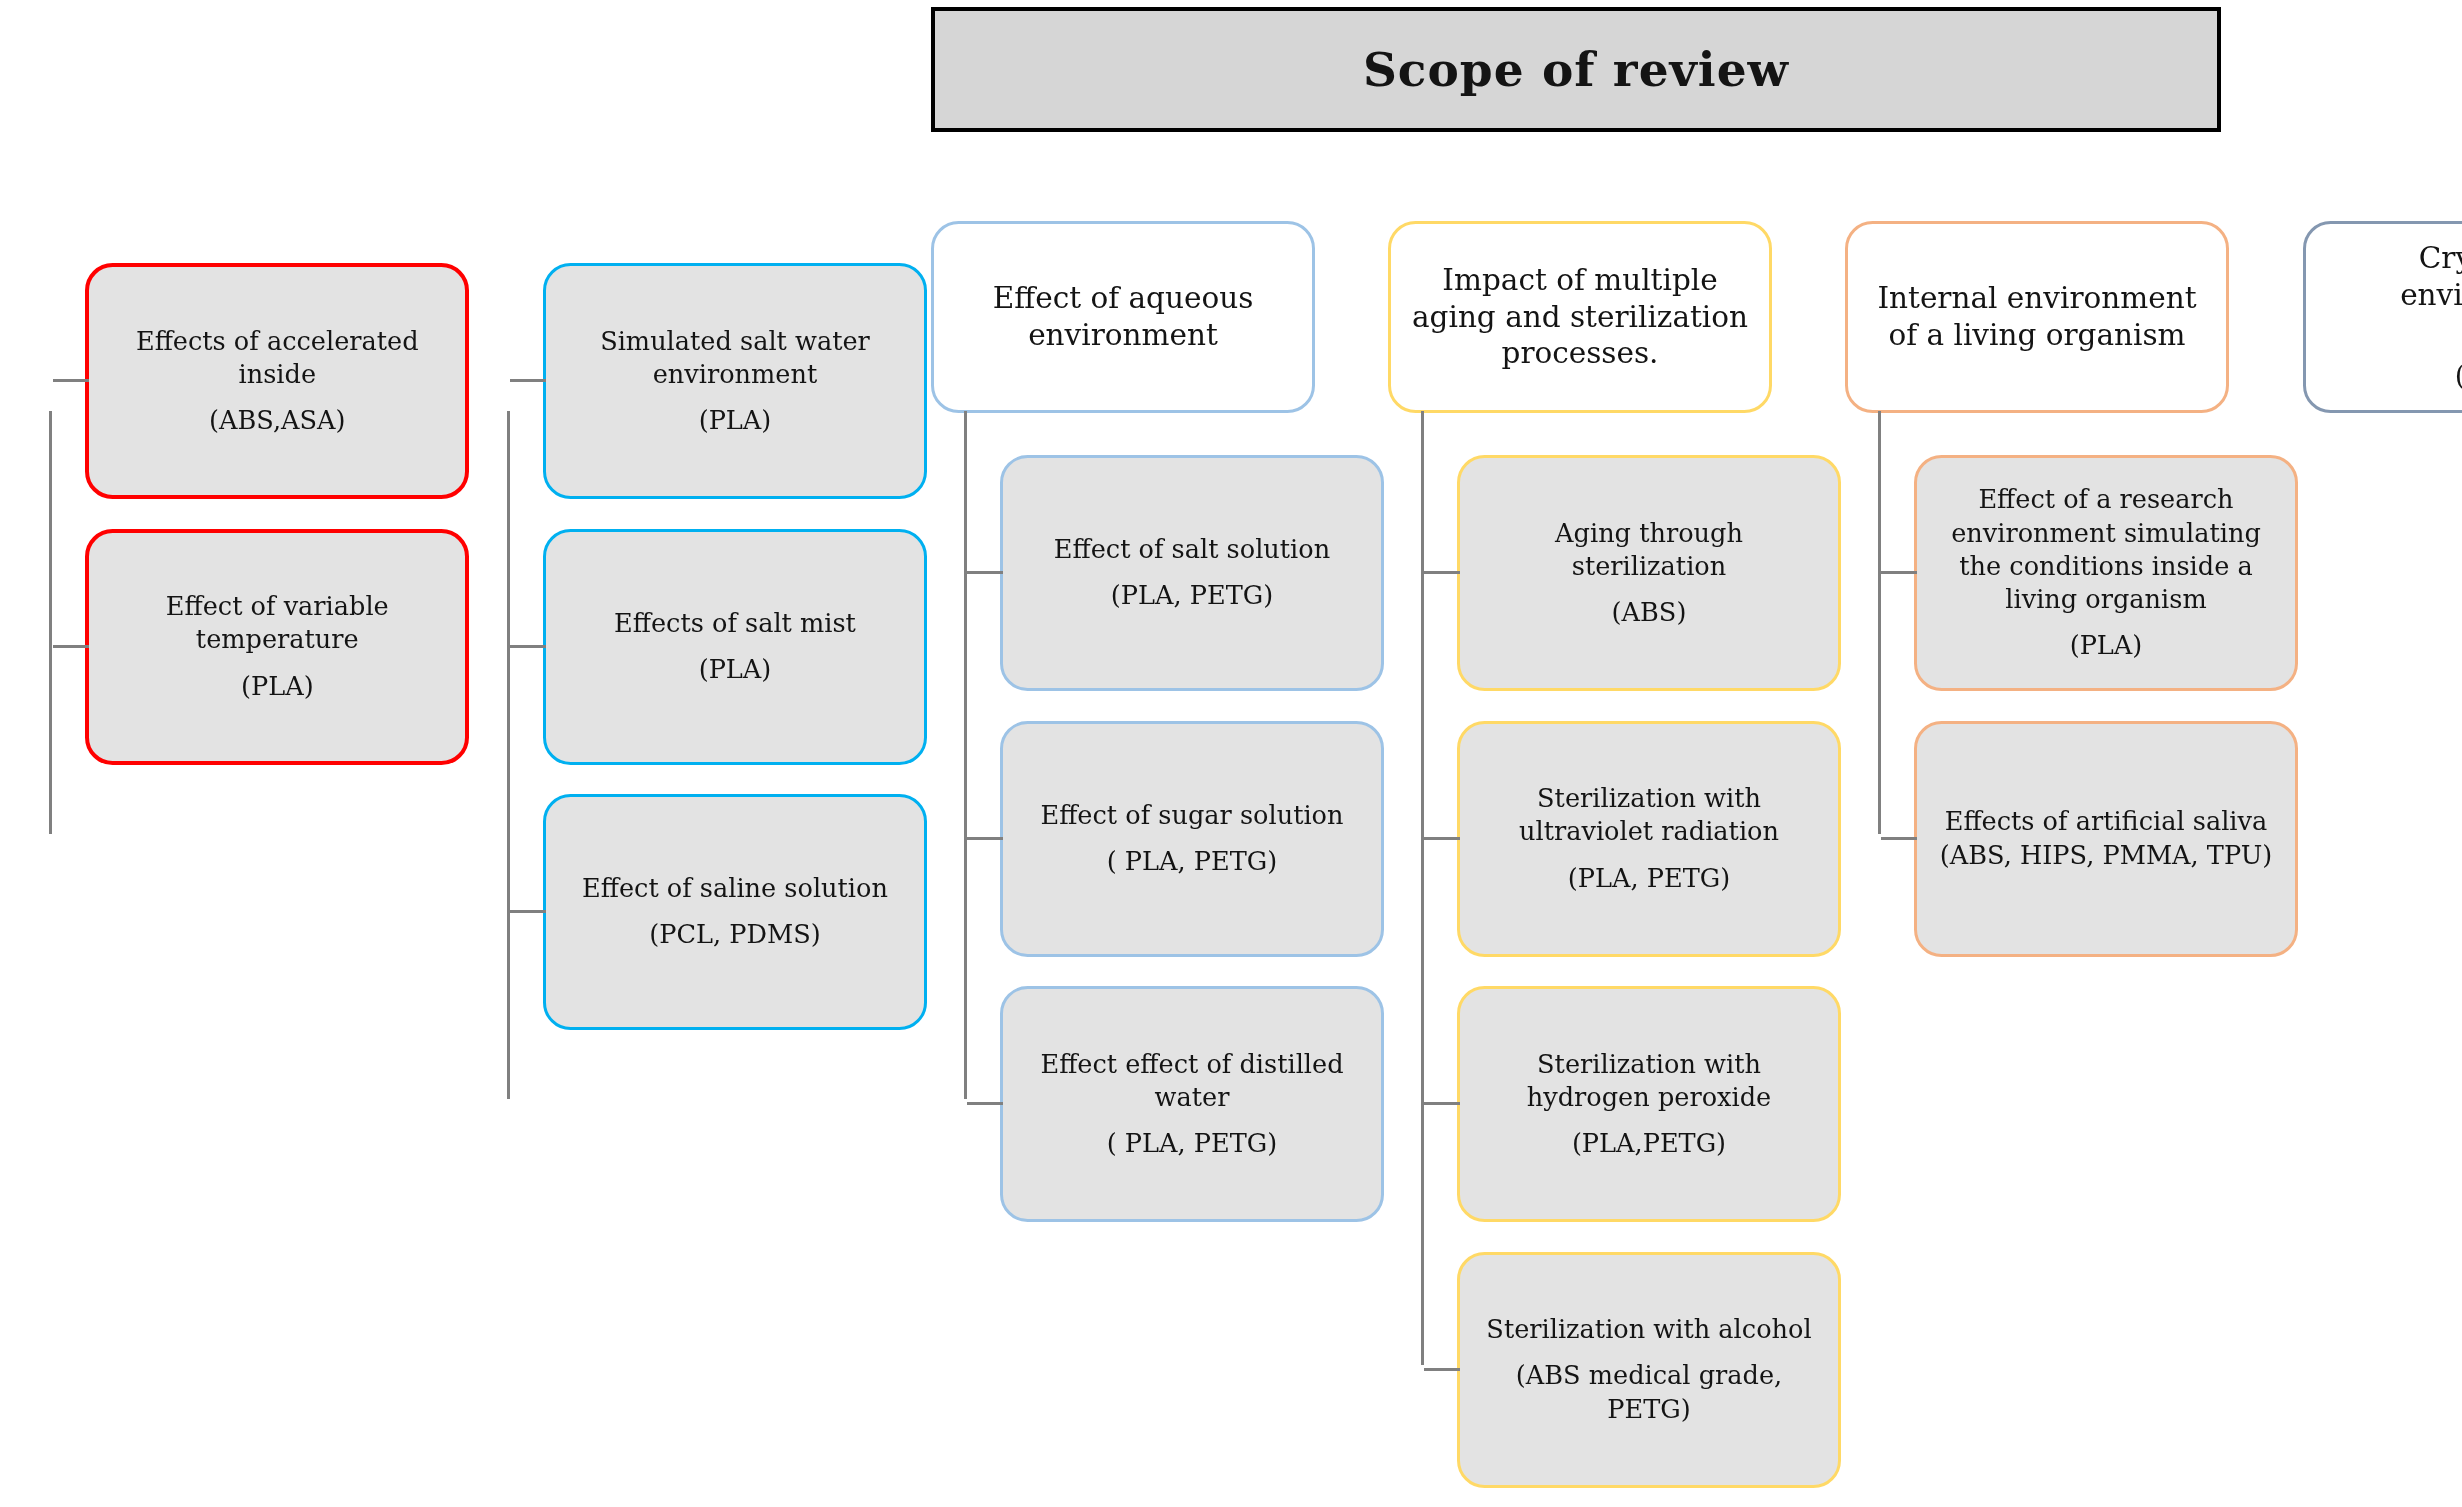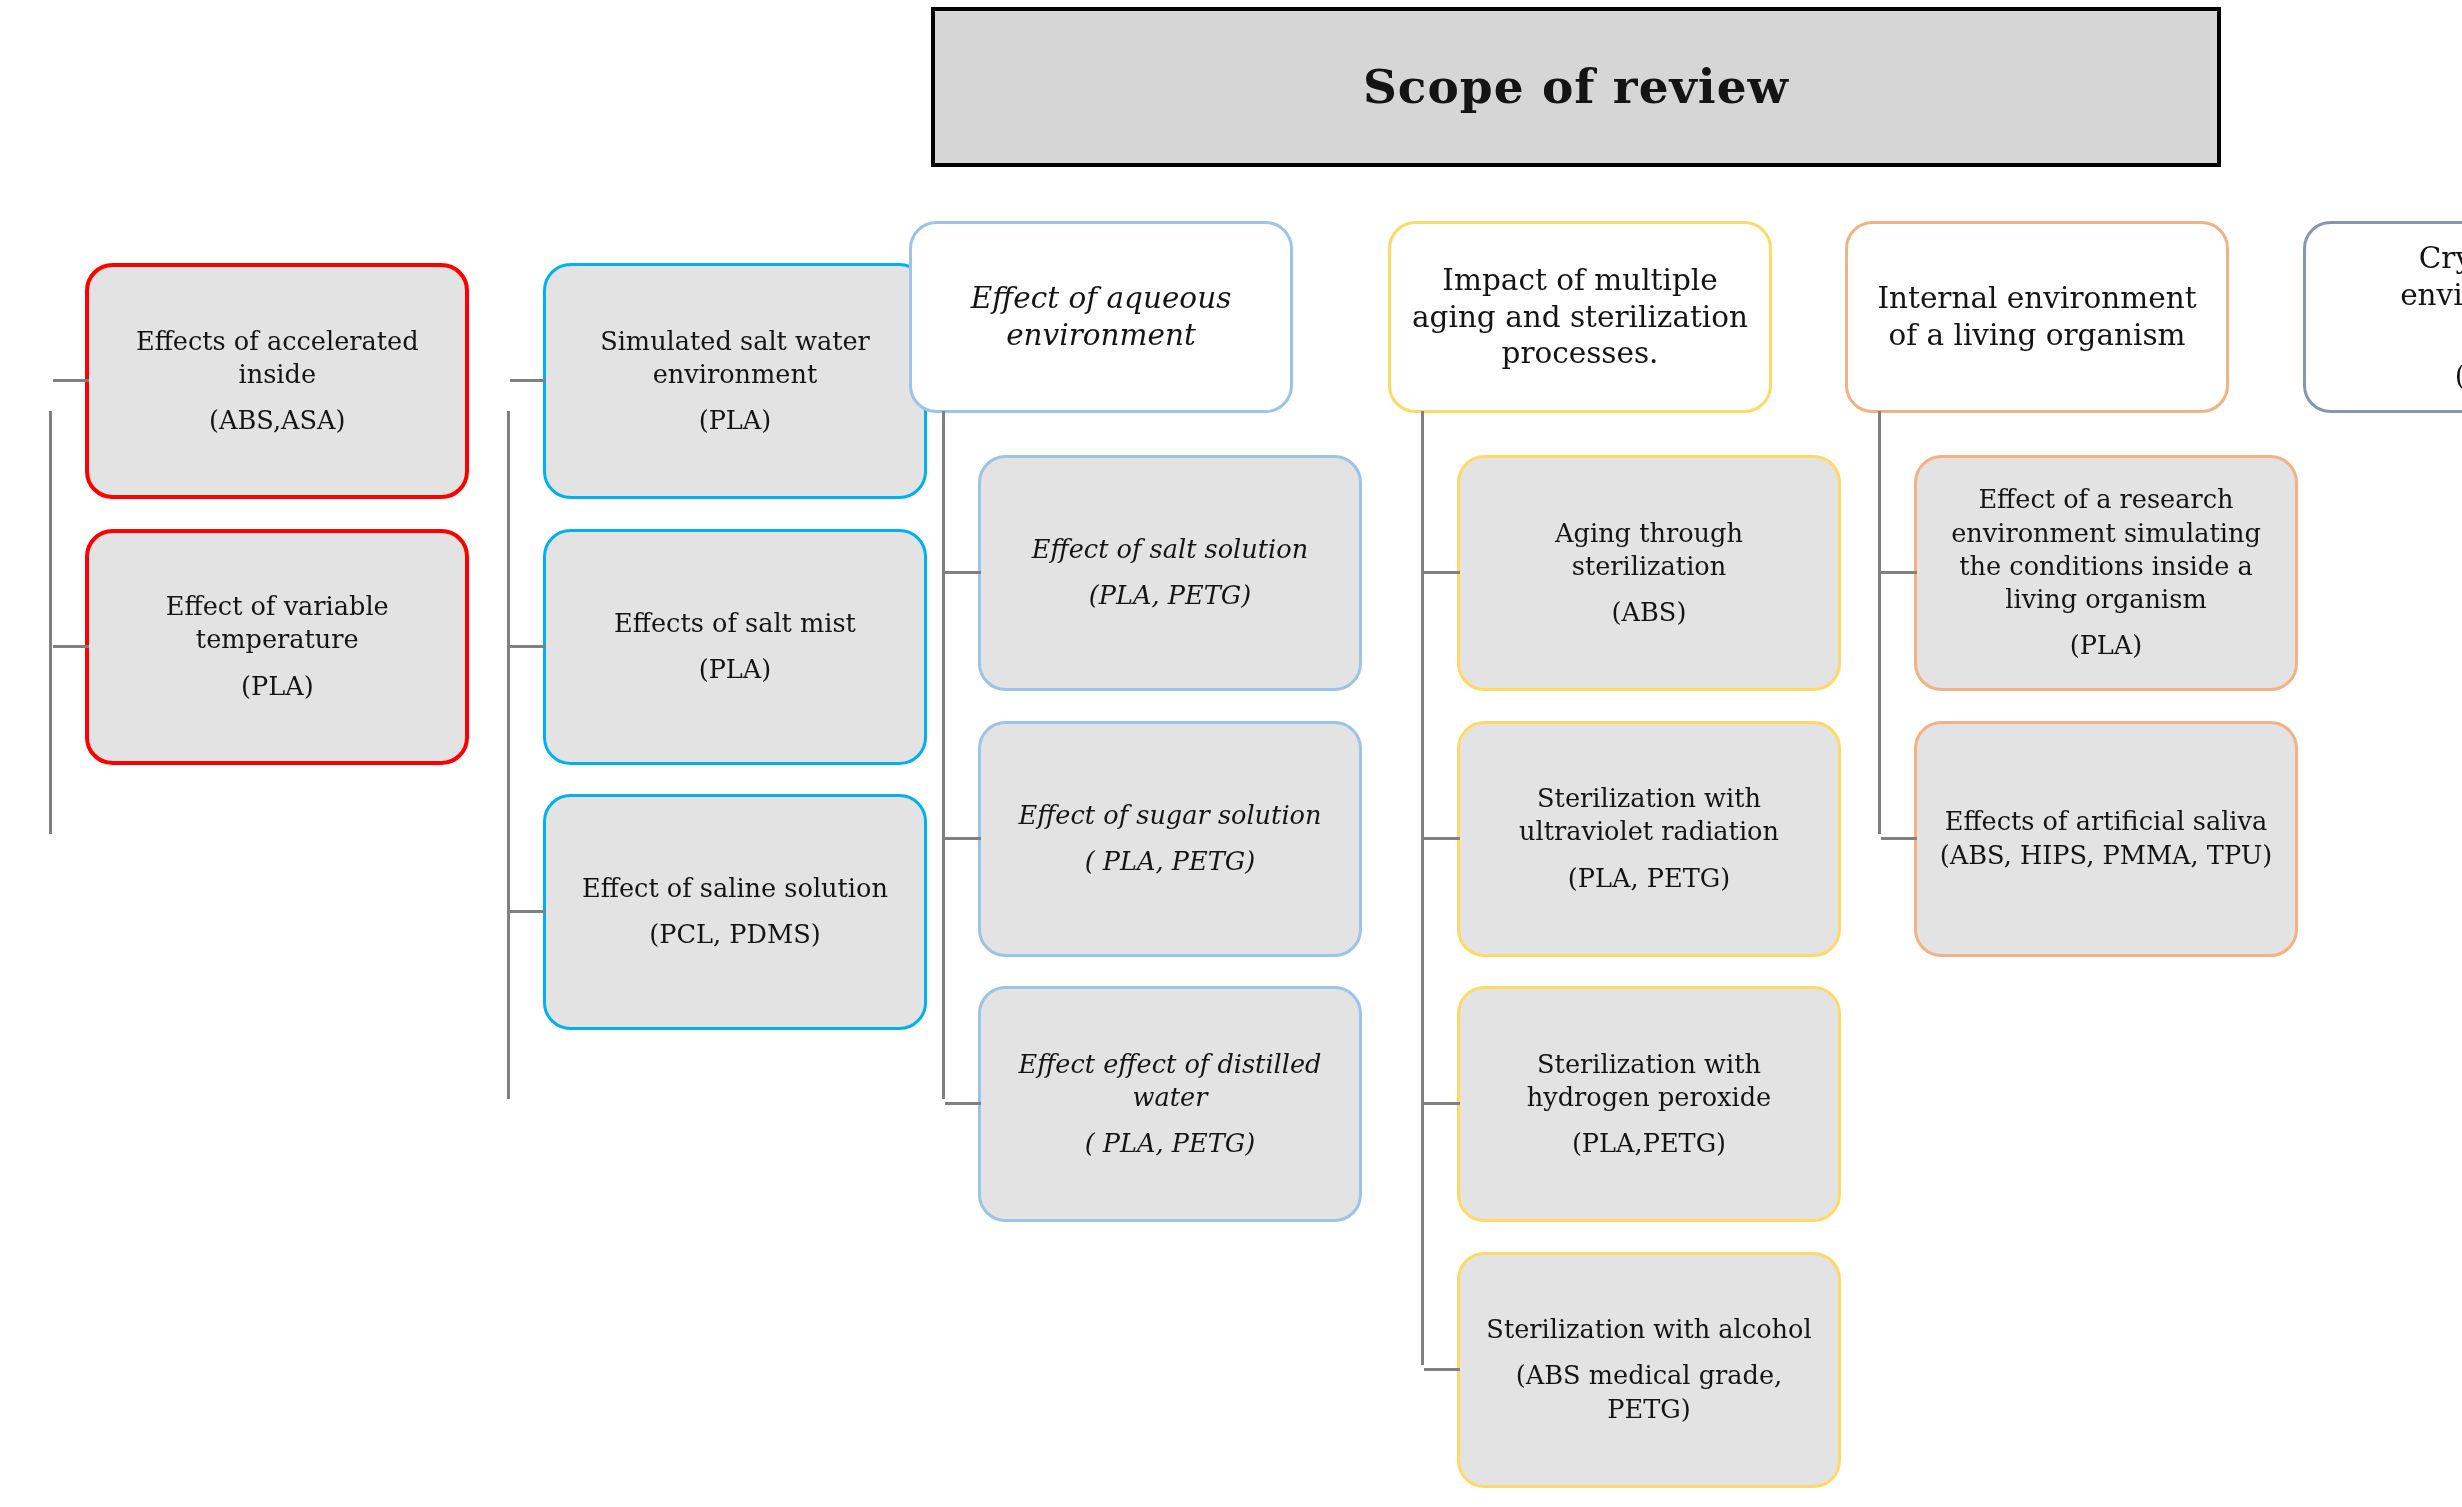--- a/index.html
+++ b/index.html
@@ -2,21 +2,21 @@
 <html style="--title-fill: #D6D6D6; --box-fill: #E3E3E3; --connector: #808080;font-size:7.9px"><head>
 <meta charset="utf-8">
 <style>
   html,body{margin:0;padding:0}
   body{
     width:3151px;height:1508px;position:relative;overflow:hidden;
     background:#ffffff;color:#141414;
     font-family:"DejaVu Serif","Liberation Serif",serif;
   }
   .title-box{
-    position:absolute;left:931px;top:6.9px;width:1290px;height:160px;
+    position:absolute;left:931px;top:6.9px;width:1290px;height:125px;
     box-sizing:border-box;background:var(--title-fill,#d6d6d6);
     border:4.9px solid #000;
     display:flex;align-items:center;justify-content:center;
   }
   .title-box .t{font-size:47px;font-weight:bold;letter-spacing:1px}
   .column{position:absolute;top:221px;width:453px}
   .box{
     box-sizing:border-box;border-radius:27.6px;
     border:3.4px solid var(--accent,#888);
     display:flex;flex-direction:column;align-items:center;justify-content:center;
@@ -76,21 +76,21 @@
           <div class="box child">
             <p class="label">Effects of salt mist</p>
             <p class="materials">(PLA)</p>
           </div>
           <div class="box child">
             <p class="label">Effect of saline solution</p>
             <p class="materials">(PCL, PDMS)</p>
           </div>
         </div>
       </div>
-      <div class="column c2" style="left: 909px; font-style: italic; --accent: #9DC3E6;">
+      <div class="column c2" style="left: 931px; --accent: #9DC3E6;">
         <div class="box header">
           <p class="label">Effect of aqueous environment</p>
         </div>
         <div class="trunk" style="top: 190px; height: 688px;"></div>
         <div class="children">
           <div class="box child">
             <p class="label">Effect of salt solution</p>
             <p class="materials">(PLA, PETG)</p>
           </div>
           <div class="box child">

